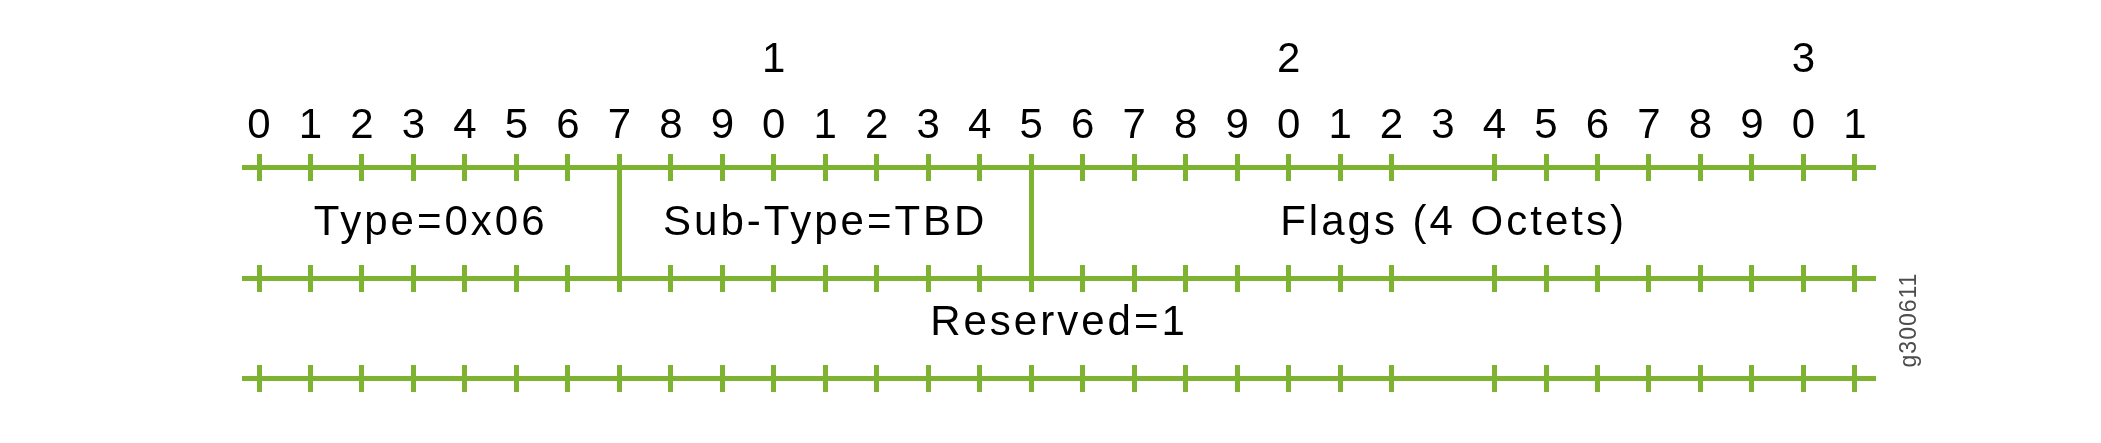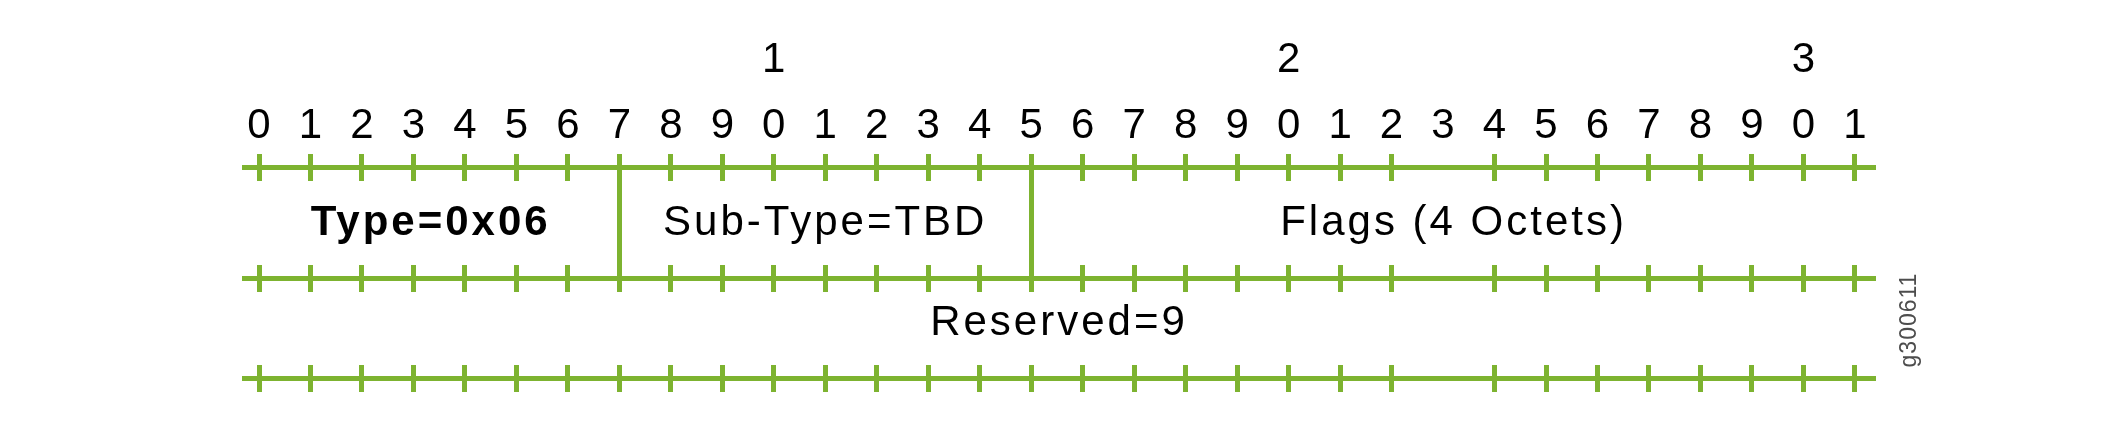--- a/index.html
+++ b/index.html
@@ -189,21 +189,21 @@
       <div class="tick" style="left: 1492.02px; top: 365px; background: rgb(125, 179, 48);"></div>
       <div class="tick" style="left: 1543.5px; top: 365px; background: rgb(125, 179, 48);"></div>
       <div class="tick" style="left: 1594.98px; top: 365px; background: rgb(125, 179, 48);"></div>
       <div class="tick" style="left: 1646.46px; top: 365px; background: rgb(125, 179, 48);"></div>
       <div class="tick" style="left: 1697.94px; top: 365px; background: rgb(125, 179, 48);"></div>
       <div class="tick" style="left: 1749.42px; top: 365px; background: rgb(125, 179, 48);"></div>
       <div class="tick" style="left: 1800.9px; top: 365px; background: rgb(125, 179, 48);"></div>
       <div class="tick" style="left: 1852.38px; top: 365px; background: rgb(125, 179, 48);"></div>
     </div>
   <div id="rows-layer">
-      <div class="field-label" style="left: 430.68px; top: 197px; font-weight: bold;">Type=0x06</div>
+      <div class="field-label" style="left: 430.68px; top: 197px;">Type=0x06</div>
       <div class="divider" style="left: 616.86px; top: 165px; height: 116px; background: rgb(125, 179, 48);"></div>
       <div class="field-label" style="left: 825.28px; top: 197px;">Sub-Type=TBD</div>
       <div class="divider" style="left: 1028.7px; top: 165px; height: 116px; background: rgb(125, 179, 48);"></div>
       <div class="field-label" style="left: 1453.6px; top: 197px;">Flags (4 Octets)</div>
-      <div class="field-label" style="left: 1059px; top: 297px;">Reserved=9</div>
+      <div class="field-label" style="left: 1059px; top: 297px;">Reserved=1</div>
     </div>
   <div class="figure-id" style="left: 1908px; top: 320px; color: rgb(77, 77, 77);">g300611</div>
 </div>
 
 </body></html>

